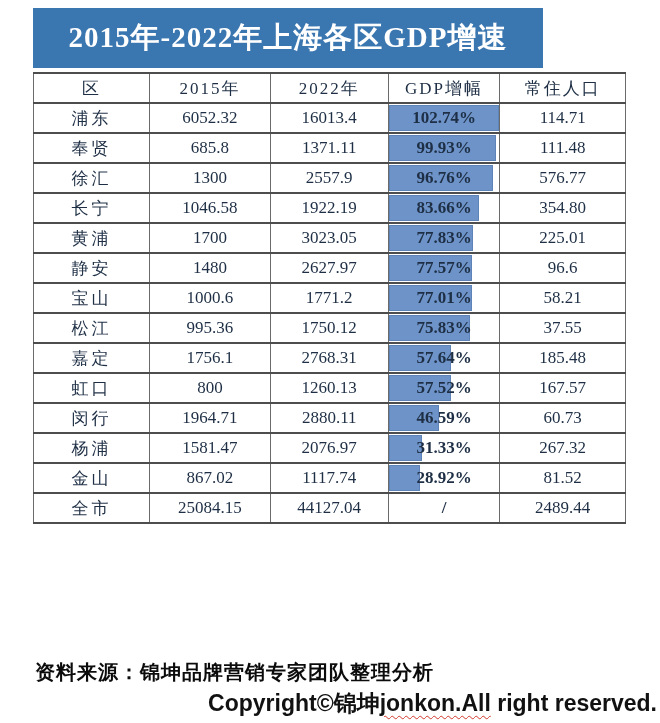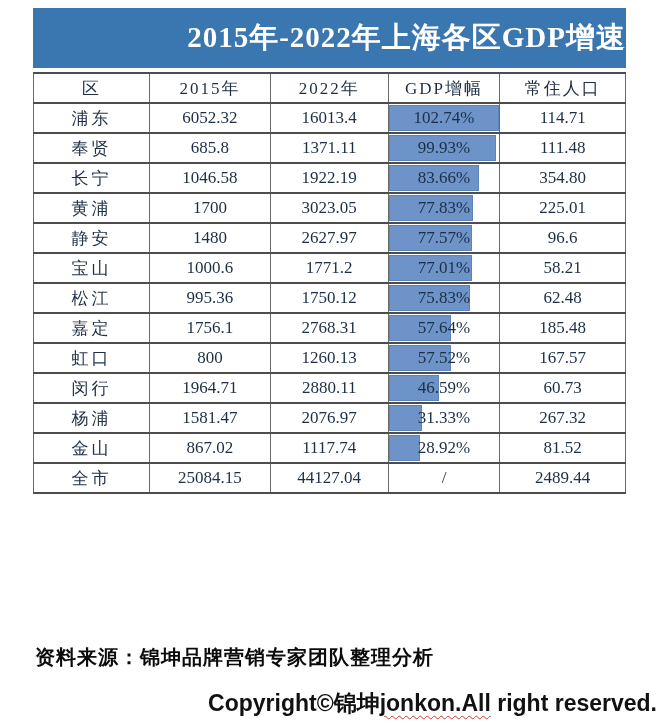--- a/index.html
+++ b/index.html
@@ -15,23 +15,23 @@
     width: 660px; height: 723px;
     background: #ffffff;
     font-family: "Liberation Serif", "DejaVu Serif", serif;
     position: relative;
     overflow: hidden;
   }
   .stage { position: absolute; inset: 0; }
 
   .banner {
     position: absolute; left: 33px; top: 8px;
-    width: 593px; height: 60px;
+    width: 510px; height: 60px;
     background: var(--banner-blue);
-    display: flex; align-items: center; justify-content: flex-end;
+    display: flex; align-items: center; justify-content: center;
     color: #ffffff;
     font-size: 29px; font-weight: bold;
     letter-spacing: 1px;
   }
 
   table.gdp {
     position: absolute; left: 33px; top: 72px;
     width: 593px;
     border-collapse: collapse;
     table-layout: fixed;
@@ -56,34 +56,34 @@
     background: #ffffff;
     white-space: nowrap;
     overflow: hidden;
   }
   table.gdp th {
     font-weight: normal;
     letter-spacing: 2px;
   }
   td.district { letter-spacing: 3px; }
 
-  td.growth { position: relative; }
+  td.growth { position: relative; font-weight: bold; }
   td.growth .bar {
     position: absolute;
     left: 0; top: 1px; bottom: 1px;
     background: var(--bar-blue);
     border: 1px solid var(--bar-border);
   }
   td.growth .bar-label {
     position: relative;
     z-index: 1;
   }
 
   .source-line {
-    position: absolute; left: 35px; top: 644px;
+    position: absolute; left: 35px; top: 659px;
     font-size: 20px; font-weight: bold;
     color: #0b0b0b;
     letter-spacing: 1px;
     font-family: "Liberation Serif", "DejaVu Serif", serif;
   }
   .copyright-line {
     position: absolute; right: 3px; top: 688px;
     font-size: 23px; font-weight: bold;
     color: #111111;
     font-family: "Liberation Sans", "DejaVu Sans", sans-serif;
@@ -131,20 +131,27 @@
           <td>114.71</td>
         </tr>
         <tr>
           <td class="district">奉贤</td>
           <td>685.8</td>
           <td>1371.11</td>
           <td class="growth"><div class="bar" style="width: 97.3%;"></div><span class="bar-label">99.93%</span></td>
           <td>111.48</td>
         </tr>
         <tr>
+          <td class="district">徐汇</td>
+          <td>1300</td>
+          <td>2557.9</td>
+          <td class="growth"><div class="bar" style="width: 94.2%;"></div><span class="bar-label">96.76%</span></td>
+          <td>576.77</td>
+        </tr>
+        <tr>
           <td class="district">长宁</td>
           <td>1046.58</td>
           <td>1922.19</td>
           <td class="growth"><div class="bar" style="width: 81.4%;"></div><span class="bar-label">83.66%</span></td>
           <td>354.80</td>
         </tr>
         <tr>
           <td class="district">黄浦</td>
           <td>1700</td>
           <td>3023.05</td>
@@ -163,21 +170,21 @@
           <td>1000.6</td>
           <td>1771.2</td>
           <td class="growth"><div class="bar" style="width: 75%;"></div><span class="bar-label">77.01%</span></td>
           <td>58.21</td>
         </tr>
         <tr>
           <td class="district">松江</td>
           <td>995.36</td>
           <td>1750.12</td>
           <td class="growth"><div class="bar" style="width: 73.8%;"></div><span class="bar-label">75.83%</span></td>
-          <td>62.48</td>
+          <td>37.55</td>
         </tr>
         <tr>
           <td class="district">嘉定</td>
           <td>1756.1</td>
           <td>2768.31</td>
           <td class="growth"><div class="bar" style="width: 56.1%;"></div><span class="bar-label">57.64%</span></td>
           <td>185.48</td>
         </tr>
         <tr>
           <td class="district">虹口</td>

